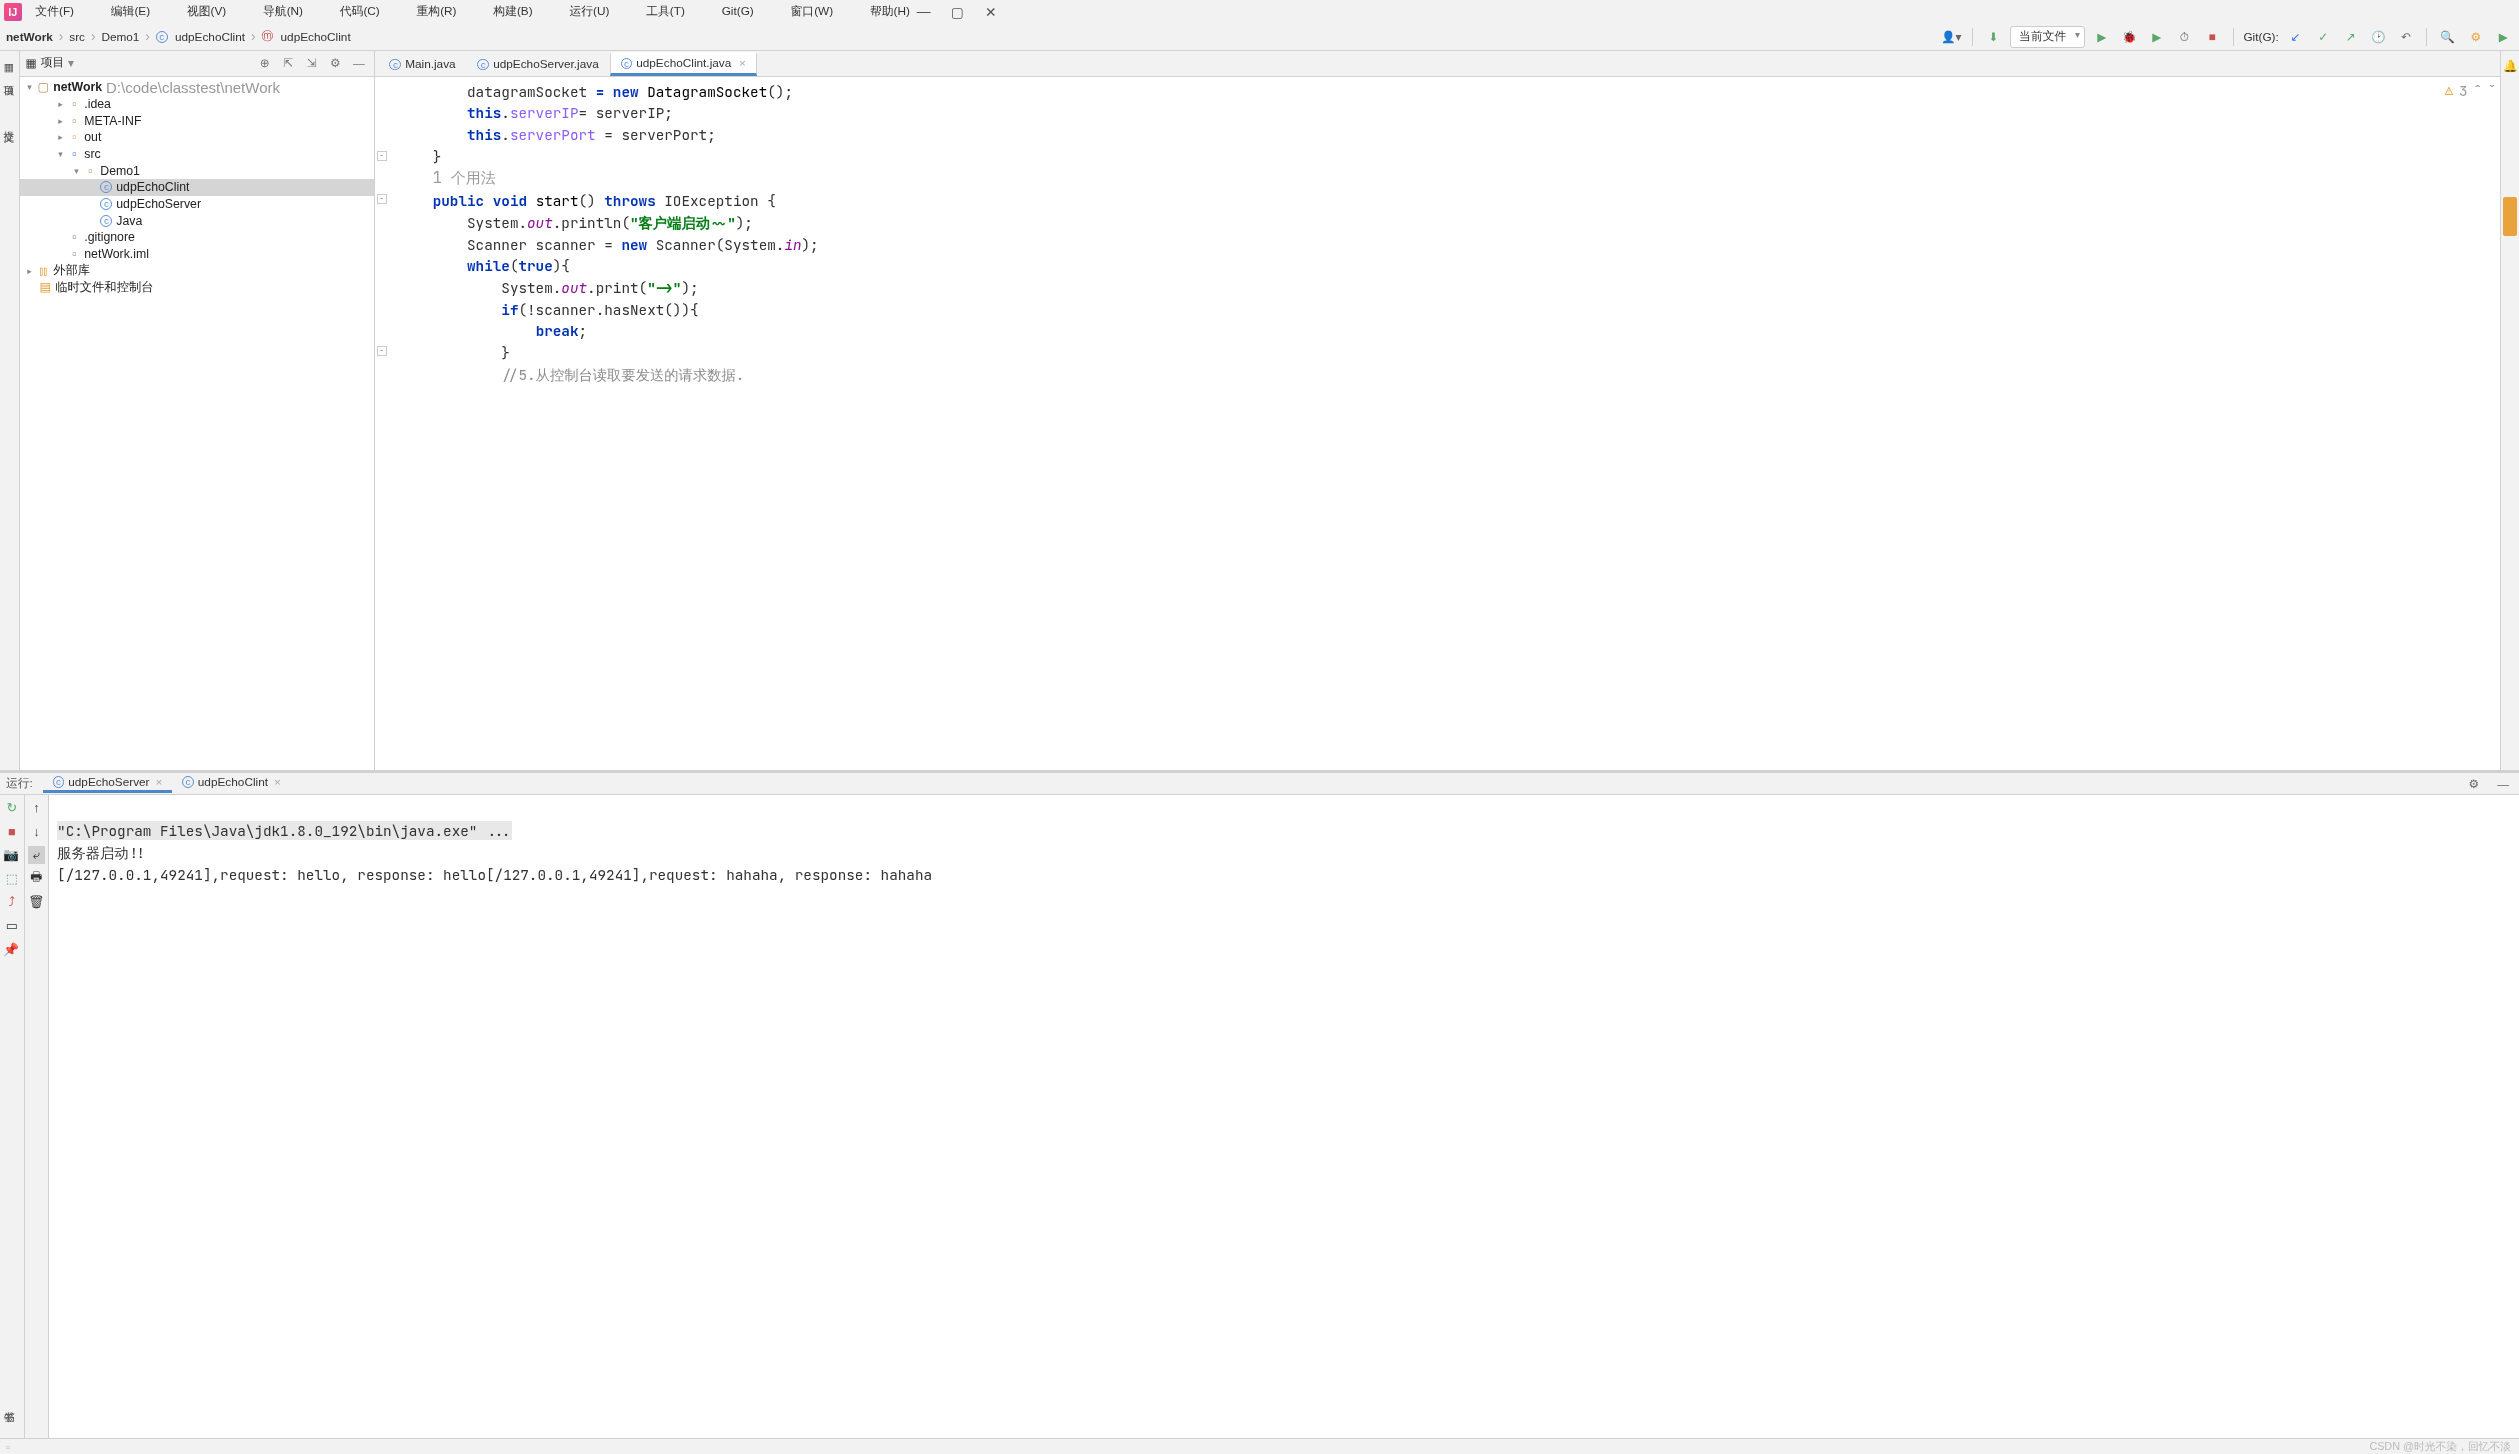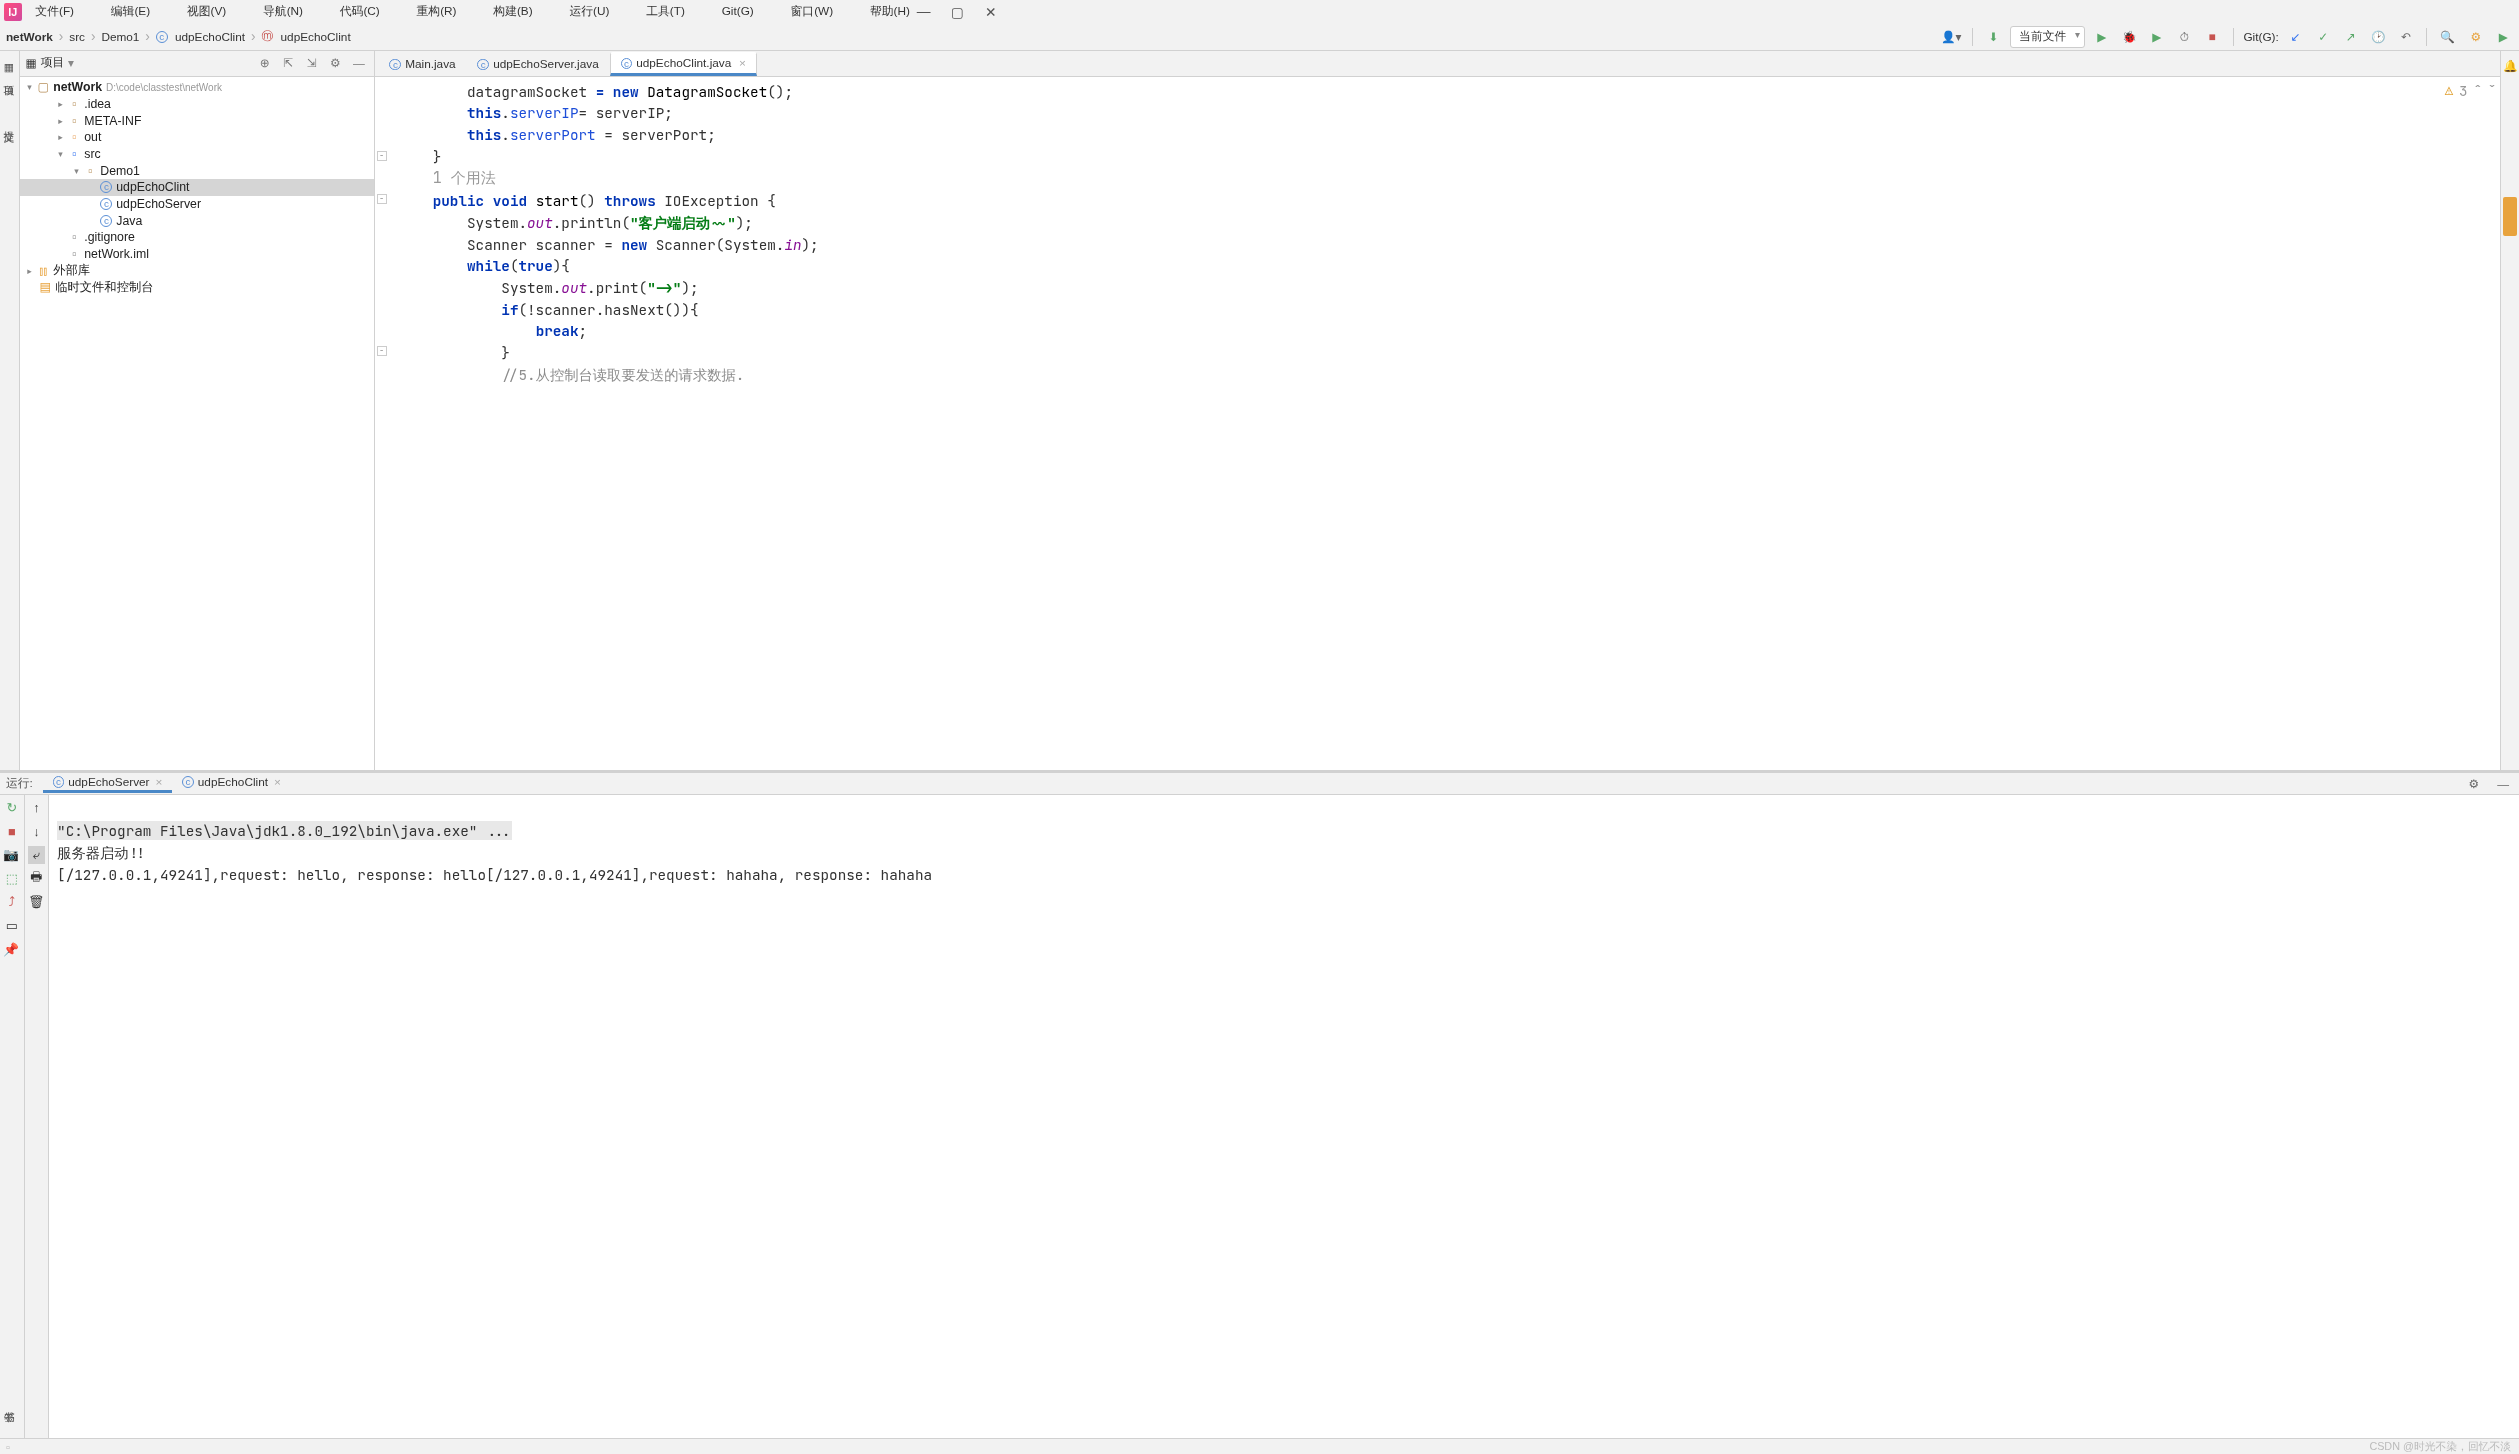--- a/index.html
+++ b/index.html
@@ -25,39 +25,39 @@
 .project-panel { width: 355px; background: #fff; border-right: 1px solid #d1d1d1; display: flex; flex-direction: column; }
 .panel-header { height: 25.6px; background: #f2f2f2; border-bottom: 1px solid #d1d1d1; display: flex; align-items: center; padding: 0 5.9px; gap:5.9px;}
 .panel-header .title { font-weight: normal; flex: 1; display:flex;align-items:center;gap:3.9px;}
 .panel-header .hdr-btn { width:17.7px;height:17.7px;display:flex;align-items:center;justify-content:center;color:#777;cursor:default;}
 .tree { padding: 2px 0; font-size: 12.3px; overflow:auto;flex:1;}
 .tree-row { display: flex; align-items: center; height: 16.7px; padding: 0 3.9px; white-space: nowrap; cursor:default;}
 .tree-row.selected { background: #d5d5d5; }
 .tree-toggle { width: 11.8px; text-align: center; color: #888; font-size:8.9px;}
 .tree-icon { width: 15.8px; height: 13.8px; display: inline-flex; align-items: center; justify-content: center; margin-right: 2px; }
 .tree-label { color: #222; }
-.tree-label.dim { color: #999; font-size:10px;margin-left:3.9px;}
+.tree-label.dim { color: #999; font-size:15px;margin-left:3.9px;}
 .folder-icon{color:#b8925e;}
 .folder-icon.open{color:#e8a868;}
 .java-icon{color:#5a8fd6;font-size:9.9px;border:1px solid #5a8fd6;border-radius:7.9px;width:11.8px;height:11.8px;line-height:9.9px;text-align:center;}
 .editor-panel { flex: 1; background: #fff; display: flex; flex-direction: column; position:relative;}
 .tabs { height: 25.6px; background: #f2f2f2; border-bottom: 1px solid #d1d1d1; display: flex; align-items: flex-end; padding-left:3.9px;}
 .tab { height: 23.6px; padding: 0 9.9px; display: flex; align-items: center; gap: 3.9px; border: 1px solid transparent; border-bottom: none; font-size: 11.8px; cursor:default;}
 .tab.active { background: #fff; border-color: #d1d1d1; border-top: 2px solid #fff; border-radius: 3px 3px 0 0; }
 .tab.underlined { border-bottom: 3px solid #4a88c7; }
 .tab .close { color: #aaa; margin-left: 3.9px; }
 .editor-body { flex: 1; display: flex; overflow: hidden; font-family: "JetBrains Mono", Consolas, monospace; font-size: 14.3px; position:relative;}
 .gutter { width: 59px; background: #fff; text-align: right; color: #aaa; padding: 3.9px 17.7px 3.9px 3.9px; line-height: 21.7px; border-right:1px solid #eee;user-select:none;}
 .fold-gutter{width:15.8px;position:relative;}
 .fold-mark{position:absolute;left:2px;width:9.9px;height:9.9px;border:1px solid #ccc;font-size:7.9px;line-height:7.9px;text-align:center;color:#888;background:#fff;}
 .code { flex: 1; padding: 3.9px 7.9px; line-height: 21.7px; white-space: pre; position:relative;}
 .kw { color: #0033b3; font-weight: bold; }
 .type { color: #000; }
 .str { color: #067d17; font-weight:bold;}
-.field{color:#1d4ed8;}
+.field{color:#8b5cf6;}
 .static{font-style:italic;color:#871094;}
 .comment{color:#8c8c8c;}
 .method{color:#000;}
 .usage-hint{color:#999;font-size:15px;font-style:normal;margin-top:18px;}
 .editor-marks{position:absolute;right:3.9px;top:3.9px;display:flex;gap:5.9px;align-items:center;}
 .warn-badge{color:#e0a030;font-size:13.8px;}
 .run-panel { height: 674px; background: #fff; border-top: 3px solid #d1d1d1; display: flex; flex-direction:column;}
 .run-header { height: 21.7px; background: #f2f2f2; border-bottom: 1px solid #d1d1d1; display: flex; align-items: center; padding: 0 5.9px; }
 .run-header .run-title { color: #555; margin-right:9.9px;}
 .run-tab { height: 19.7px; padding: 0 9.9px; display: flex; align-items: center; gap: 3.9px; font-size: 11.8px; cursor:default; border-bottom:3px solid transparent;}

